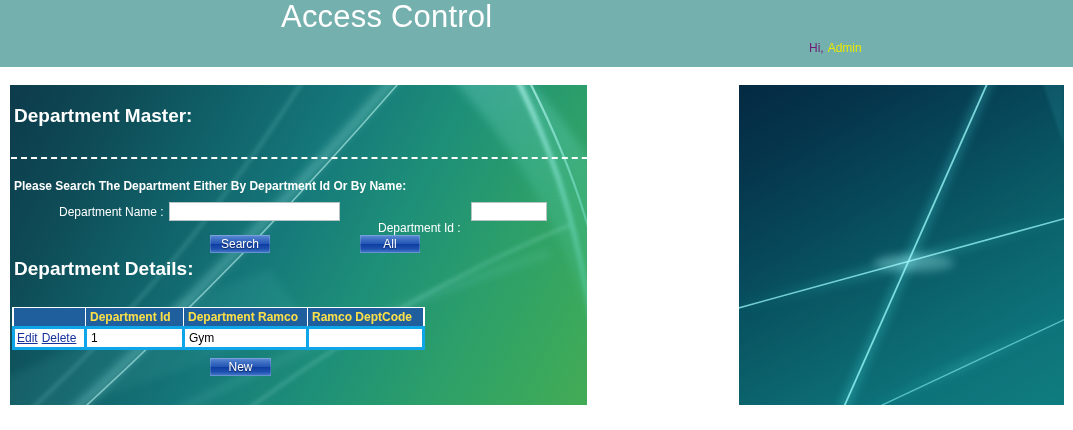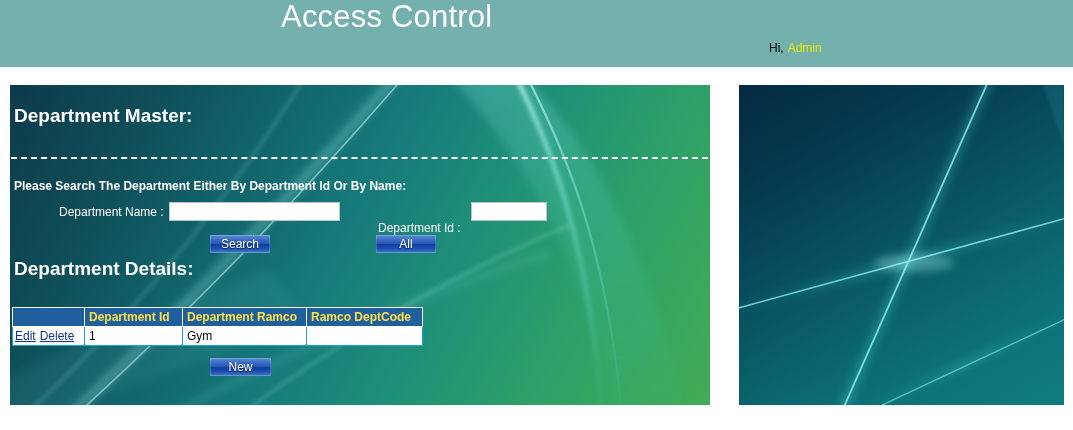--- a/index.html
+++ b/index.html
@@ -27,38 +27,38 @@
     letter-spacing: 0.2px;
     white-space: nowrap;
     font-family: "Liberation Sans", sans-serif;
   }
   #greeting-wrap {
     position: absolute;
     left: 769px; top: 41px;
     font-size: 12px;
     white-space: nowrap;
   }
-  #greeting-hi { color: #000000; }
+  #greeting-hi { color: #701a75; margin-left: 40px; }
   #greeting-user {
     color: #e8e800;
     margin-left: 4px;
   }
 
   
   #content-shell {
     position: absolute;
     left: 10px; top: 85px;
     width: 1054px; height: 320px;
   }
 
   
   #main-panel {
     position: absolute;
     left: 0; top: 0;
-    width: 700px; height: 320px;
+    width: 577px; height: 320px;
     overflow: hidden;
     background:
       linear-gradient(118deg,
          #0d3b4c 0%,
          #0e4a55 14%,
          #106169 30%,
          #15787a 46%,
          #1e8f78 62%,
          #2c9f6a 78%,
          #3aa85c 92%,
@@ -169,21 +169,21 @@
         #3e6fc4 24%,
         #2255b4 50%,
         #0f3ea3 52%,
         #1c4fae 76%,
         #4a7fcc 100%);
     box-shadow: inset 0 0 0 1px rgba(255,255,255,0.18);
     text-shadow: 0 1px 1px rgba(0,0,0,0.45);
     padding: 0;
   }
   #btn-search { left: 200px; top: 150px; width: 60px; height: 18px; }
-  #btn-all    { left: 366px; top: 150px; width: 60px; height: 18px; }
+  #btn-all    { left: 350px; top: 150px; width: 60px; height: 18px; }
   #btn-new    { left: 200px; top: 273px; width: 61px; height: 18px; }
 
   #section-title-details {
     position: absolute;
     left: 4px; top: 173px;
     font-size: 19px;
     font-weight: bold;
     color: #ffffff;
     white-space: nowrap;
   }
@@ -206,21 +206,21 @@
     text-align: left;
     padding: 2px 4px;
     border: 1px solid #ffffff;
     white-space: nowrap;
     height: 18px;
   }
   #dept-table td {
     background: #ffffff;
     color: #000000;
     padding: 2px 4px;
-    border: 1px solid #0ea5e9;
+    border: 3px solid #0ea5e9;
     white-space: nowrap;
     height: 18px;
     vertical-align: middle;
   }
   #dept-table .col-actions { width: 72px; }
   #dept-table .col-id      { width: 98px; }
   #dept-table .col-name    { width: 124px; }
   #dept-table .col-code    { width: 116px; }
   .row-link {
     color: #14319c;

